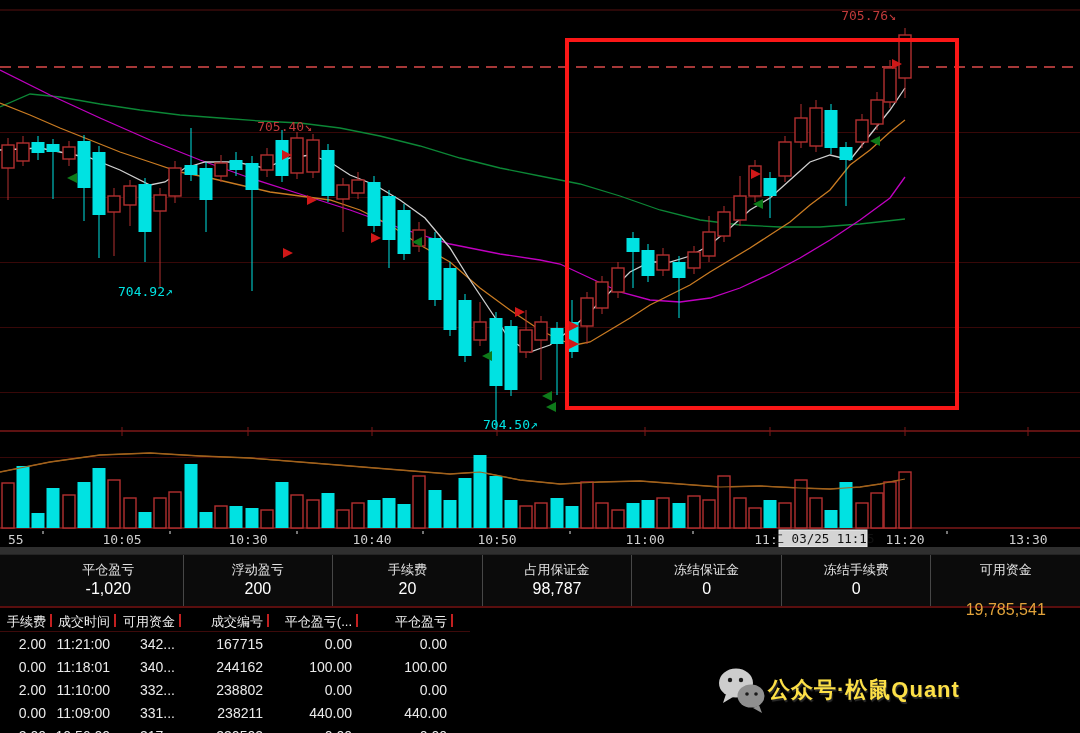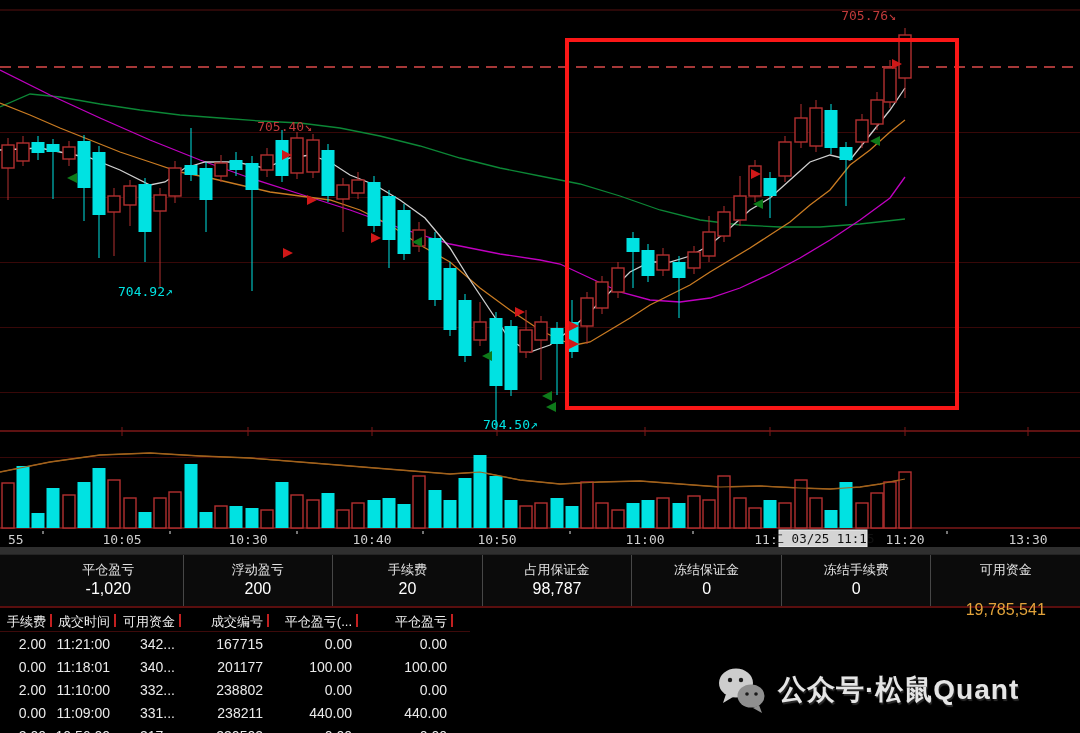--- a/index.html
+++ b/index.html
@@ -15,21 +15,21 @@
   .acct-label{font-size:13px;color:#e2e2e2;line-height:16px;}
   .acct-value{font-size:16px;color:#ffffff;line-height:22px;}
   #trades{position:absolute;left:0;top:611px;width:470px;height:122px;}
   #trade-header{position:relative;height:20px;border-bottom:1px solid #3d0a0a;}
   .th-cell{position:absolute;top:2px;font-size:13px;color:#efefef;white-space:nowrap;}
   .h-sep{position:absolute;top:3px;width:2px;height:13px;background:#c32020;}
   .trade-row{position:absolute;left:0;width:470px;height:23px;}
   .td-cell{position:absolute;top:4px;font-size:14px;color:#eaeaea;white-space:nowrap;}
   #watermark{position:absolute;left:716px;top:660px;width:350px;height:60px;
              display:flex;align-items:center;}
-  #wm-text{font-size:28px;font-weight:bold;color:#e5e5e5;margin-left:10px;
+  #wm-text{font-size:22px;font-weight:bold;color:#fde047;
            text-shadow:1px 2px 1px #2c2c2c;letter-spacing:1px;white-space:nowrap;}
 </style>
 </head>
 <body>
 
 <div id="chart-wrap">
   <svg id="chart-svg" width="1080" height="548">
       <line x1="0" y1="10" x2="1080" y2="10" stroke="#571111" stroke-width="1"></line>
       <line x1="0" y1="132.5" x2="1080" y2="132.5" stroke="#380808" stroke-width="1"></line>
       <line x1="0" y1="197.5" x2="1080" y2="197.5" stroke="#380808" stroke-width="1"></line>
@@ -330,21 +330,21 @@
         <div class="td-cell" style="right: 360px;">11:21:00</div>
         <div class="td-cell" style="right: 295px;">342...</div>
         <div class="td-cell" style="right: 207px;">167715</div>
         <div class="td-cell" style="right: 118px;">0.00</div>
         <div class="td-cell" style="right: 23px;">0.00</div>
       </div>
       <div class="trade-row" style="top: 44px;">
         <div class="td-cell" style="right: 424px;">0.00</div>
         <div class="td-cell" style="right: 360px;">11:18:01</div>
         <div class="td-cell" style="right: 295px;">340...</div>
-        <div class="td-cell" style="right: 207px;">201177</div>
+        <div class="td-cell" style="right: 207px;">244162</div>
         <div class="td-cell" style="right: 118px;">100.00</div>
         <div class="td-cell" style="right: 23px;">100.00</div>
       </div>
       <div class="trade-row" style="top: 67px;">
         <div class="td-cell" style="right: 424px;">2.00</div>
         <div class="td-cell" style="right: 360px;">11:10:00</div>
         <div class="td-cell" style="right: 295px;">332...</div>
         <div class="td-cell" style="right: 207px;">238802</div>
         <div class="td-cell" style="right: 118px;">0.00</div>
         <div class="td-cell" style="right: 23px;">0.00</div>

